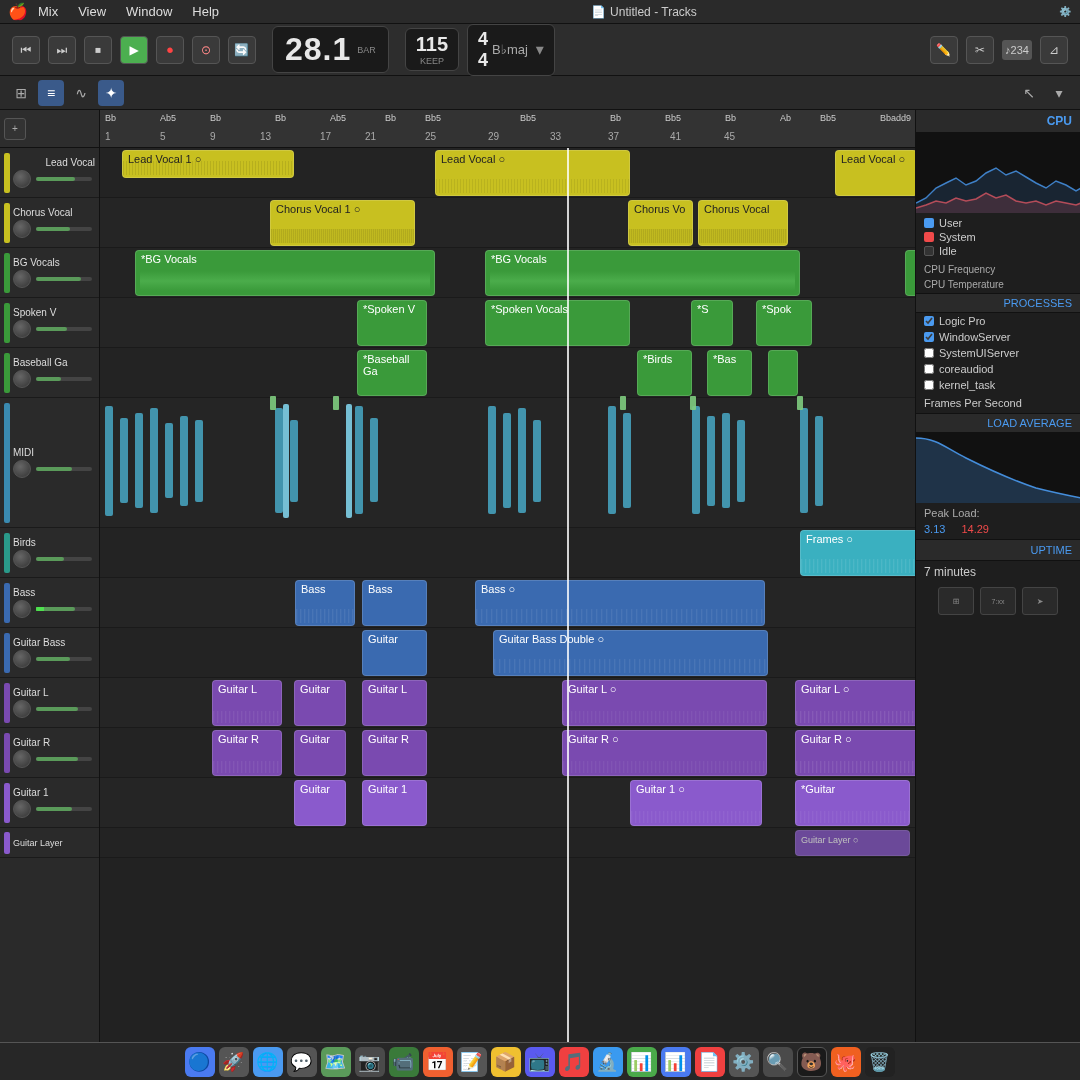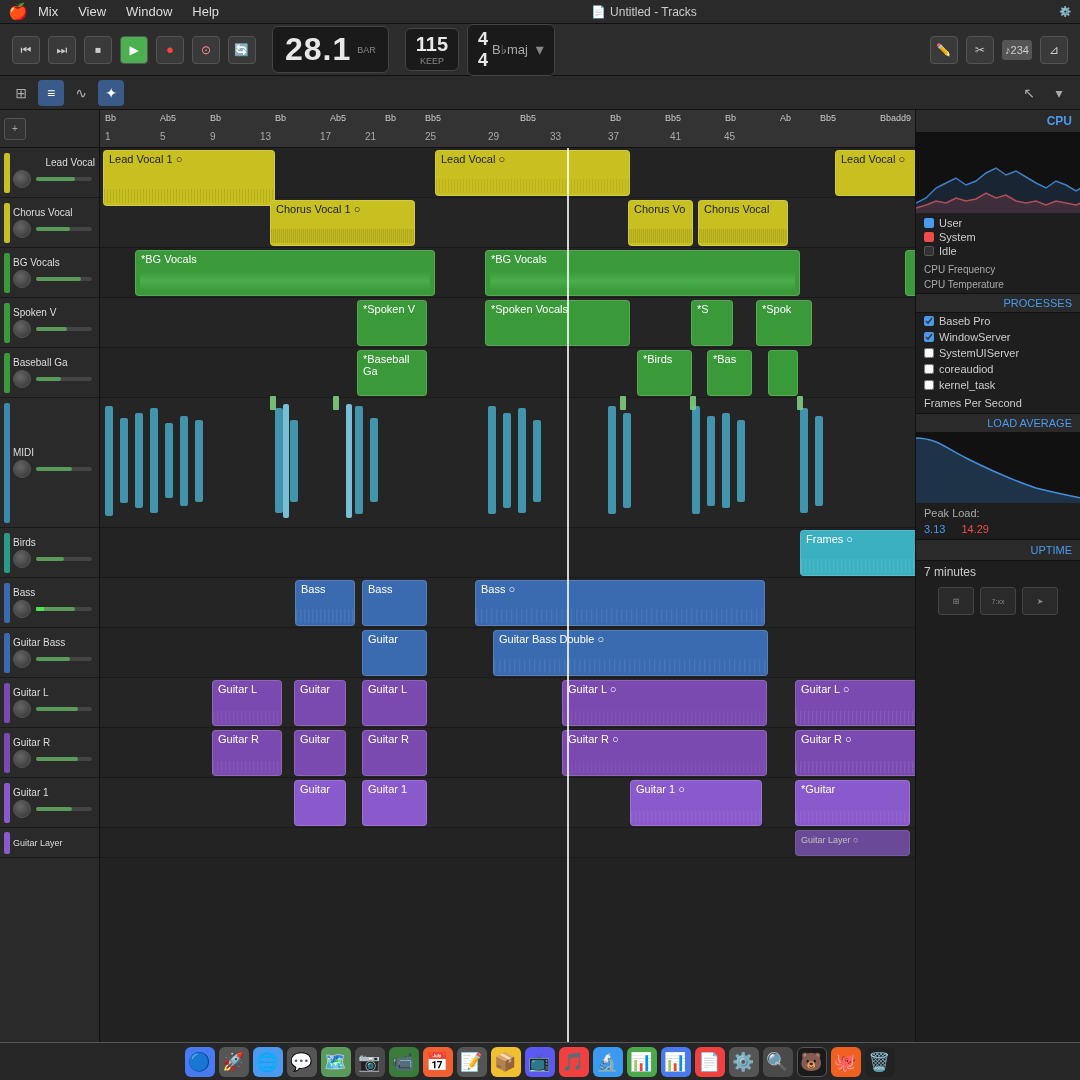--- a/index.html
+++ b/index.html
@@ -619,21 +619,21 @@
       <div class="track-lane" style="top:480px; height:50px;"></div>
 
       <div class="track-lane" style="top:530px; height:50px;"></div>
 
       <div class="track-lane" style="top:580px; height:50px;"></div>
 
       <div class="track-lane" style="top:630px; height:50px;"></div>
 
       <div class="track-lane" style="top:680px; height:30px;"></div>
 
-      <div class="region yellow" style="left:3px; top:2px; width:172px; height:56px;">
+      <div class="region yellow" style="left:22px; top:2px; width:172px; height:28px;">
         <span>Lead Vocal 1 ○</span>
         <div style="position:absolute; bottom:2px; left:0; right:0; height:14px; background:repeating-linear-gradient(90deg, rgba(0,0,0,0.3) 0px, transparent 1px, transparent 3px, rgba(0,0,0,0.2) 3px); opacity:0.6;"></div>
       </div>
       <div class="region yellow" style="left:335px; top:2px; width:195px; height:46px;">
         <span>Lead Vocal ○</span>
         <div style="position:absolute; bottom:2px; left:0; right:0; height:14px; background:repeating-linear-gradient(90deg, rgba(0,0,0,0.3) 0px, transparent 1px, transparent 3px); opacity:0.5;"></div>
       </div>
       <div class="region yellow" style="left:735px; top:2px; width:82px; height:46px;">
         <span>Lead Vocal ○</span>
       </div>
@@ -840,21 +840,21 @@
       </div>
     </div>
 
     <div style="padding:3px 8px; font-size:10px; color:#aaa;">CPU Frequency</div>
     <div style="padding:1px 8px 3px; font-size:10px; color:#aaa;">CPU Temperature</div>
 
     <div class="section-header">PROCESSES</div>
 
     <div class="process-item">
       <input type="checkbox" checked="" style="width: 10px; height: 10px; margin: 0px; accent-color: rgb(74, 154, 240);">
-      <span>Baseb Pro</span>
+      <span>Logic Pro</span>
     </div>
     <div class="process-item">
       <input type="checkbox" checked="" style="width: 10px; height: 10px; margin: 0px; accent-color: rgb(74, 154, 240);">
       <span>WindowServer</span>
     </div>
     <div class="process-item">
       <input type="checkbox" style="width: 10px; height: 10px; margin: 0px;">
       <span>SystemUIServer</span>
     </div>
     <div class="process-item">

